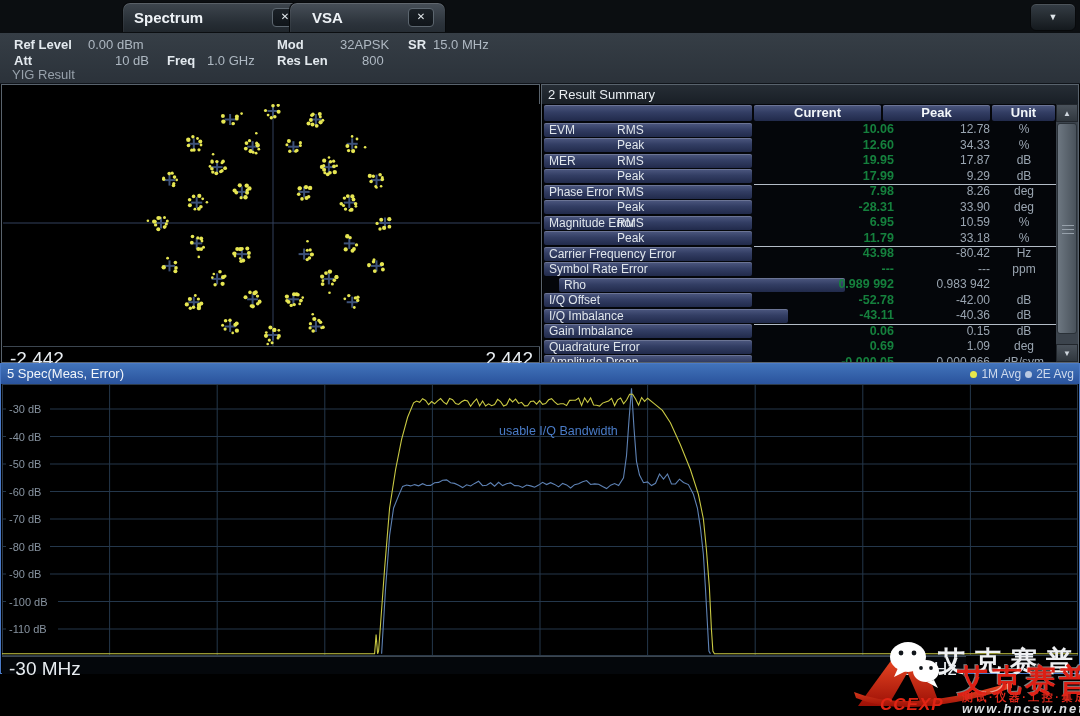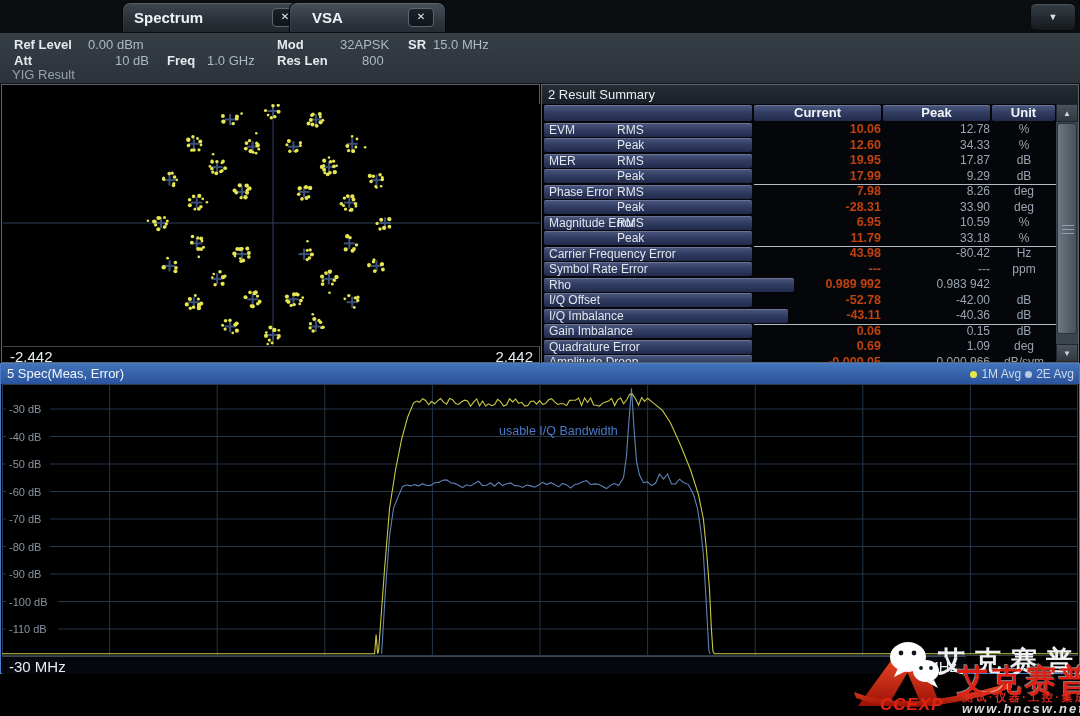--- a/index.html
+++ b/index.html
@@ -28,31 +28,31 @@
   .sdim{color:#97a1ab;font-size:12px;}
 
   
   .panel{position:absolute;background:#000;border:1px solid #59636d;box-sizing:border-box;}
   .panel.active{border:1px solid #4a7ac8;}
   .phead{position:absolute;left:0;top:0;right:0;height:19px;background:linear-gradient(180deg,#262d35,#191f26);
     color:#e8edf1;font-size:13px;line-height:19px;padding-left:6px;box-sizing:border-box;}
   .phead-blue{background:linear-gradient(180deg,#4173ba 0%,#2a539c 100%);height:20px;line-height:20px;color:#f2f6fa;}
   .plegend{position:absolute;right:5px;top:0;height:19px;display:flex;align-items:center;gap:4px;font-size:12px;color:#a2adb9;}
   .plegend .dot{width:7px;height:7px;border-radius:50%;display:inline-block;}
-  .axislabel{position:absolute;color:#e8edf1;font-size:15px;}
+  .axislabel{position:absolute;color:#e8edf1;font-size:19px;}
 
   
   #rs-body{position:absolute;left:1px;top:19px;width:535px;height:258px;overflow:hidden;background:#04060a;}
   .rs-row{position:absolute;left:0;width:512px;height:15.5px;}
   .rs-cell{position:absolute;top:0;height:15.5px;font-size:12px;line-height:15.5px;white-space:nowrap;}
   .rs-bar{background:linear-gradient(180deg,#4d5880 0%,#333e64 45%,#212a4b 100%);
     border-radius:2px;box-shadow:inset 0 1px 0 rgba(255,255,255,.18);height:14px;top:.7px;}
   .rs-name{position:absolute;left:5px;color:#e0e6ec;line-height:14px;}
   .rs-sub{position:absolute;left:73px;color:#e0e6ec;line-height:14px;}
-  .rs-cur{left:211px;width:127px;text-align:right;color:#c2410c;font-weight:bold;font-size:12.5px;}
+  .rs-cur{left:224px;width:127px;text-align:right;color:#15803d;font-weight:bold;font-size:12.5px;}
   .rs-peak{left:340px;width:107px;text-align:right;color:#9aa5b1;}
   .rs-unit{left:450px;width:62px;text-align:center;color:#9aa5b1;}
   .rs-sep{position:absolute;left:211px;width:303px;height:1px;background:#c7d0da;opacity:.9;}
   .rs-scroll{position:absolute;left:514px;top:19px;width:22px;height:258px;background:#3c444d;}
   .rs-btn{position:absolute;left:0;width:22px;height:18px;background:linear-gradient(180deg,#4a525b,#30373e);
     border:1px solid #21262c;box-sizing:border-box;color:#cfd6dd;font-size:8px;text-align:center;line-height:17px;}
   .rs-thumb{position:absolute;left:1px;width:20px;background:linear-gradient(90deg,#6d7781,#49525b);
     border:1px solid #2a3138;border-radius:3px;box-sizing:border-box;}
   .rs-grip{position:absolute;left:4px;width:12px;height:1px;background:#97a1ab;}
 
@@ -563,21 +563,21 @@
           <div class="rs-row" style="top:157.5px">
             <div class="rs-cell rs-bar" style="left:1px;width:208px;">
               <span class="rs-name">Symbol Rate Error</span>
               <span class="rs-sub"></span>
             </div>
             <div class="rs-cell rs-cur">---</div>
             <div class="rs-cell rs-peak">---</div>
             <div class="rs-cell rs-unit">ppm</div>
           </div>
           <div class="rs-row" style="top:173px">
-            <div class="rs-cell rs-bar" style="left:1px;width:250px;">
+            <div class="rs-cell rs-bar" style="left:16px;width:250px;padding-left:36px;">
               <span class="rs-name">Rho</span>
               <span class="rs-sub"></span>
             </div>
             <div class="rs-cell rs-cur">0.989 992</div>
             <div class="rs-cell rs-peak">0.983 942</div>
             <div class="rs-cell rs-unit"></div>
           </div>
           <div class="rs-row" style="top:188.5px">
             <div class="rs-cell rs-bar" style="left:1px;width:208px;">
               <span class="rs-name">I/Q Offset</span>

